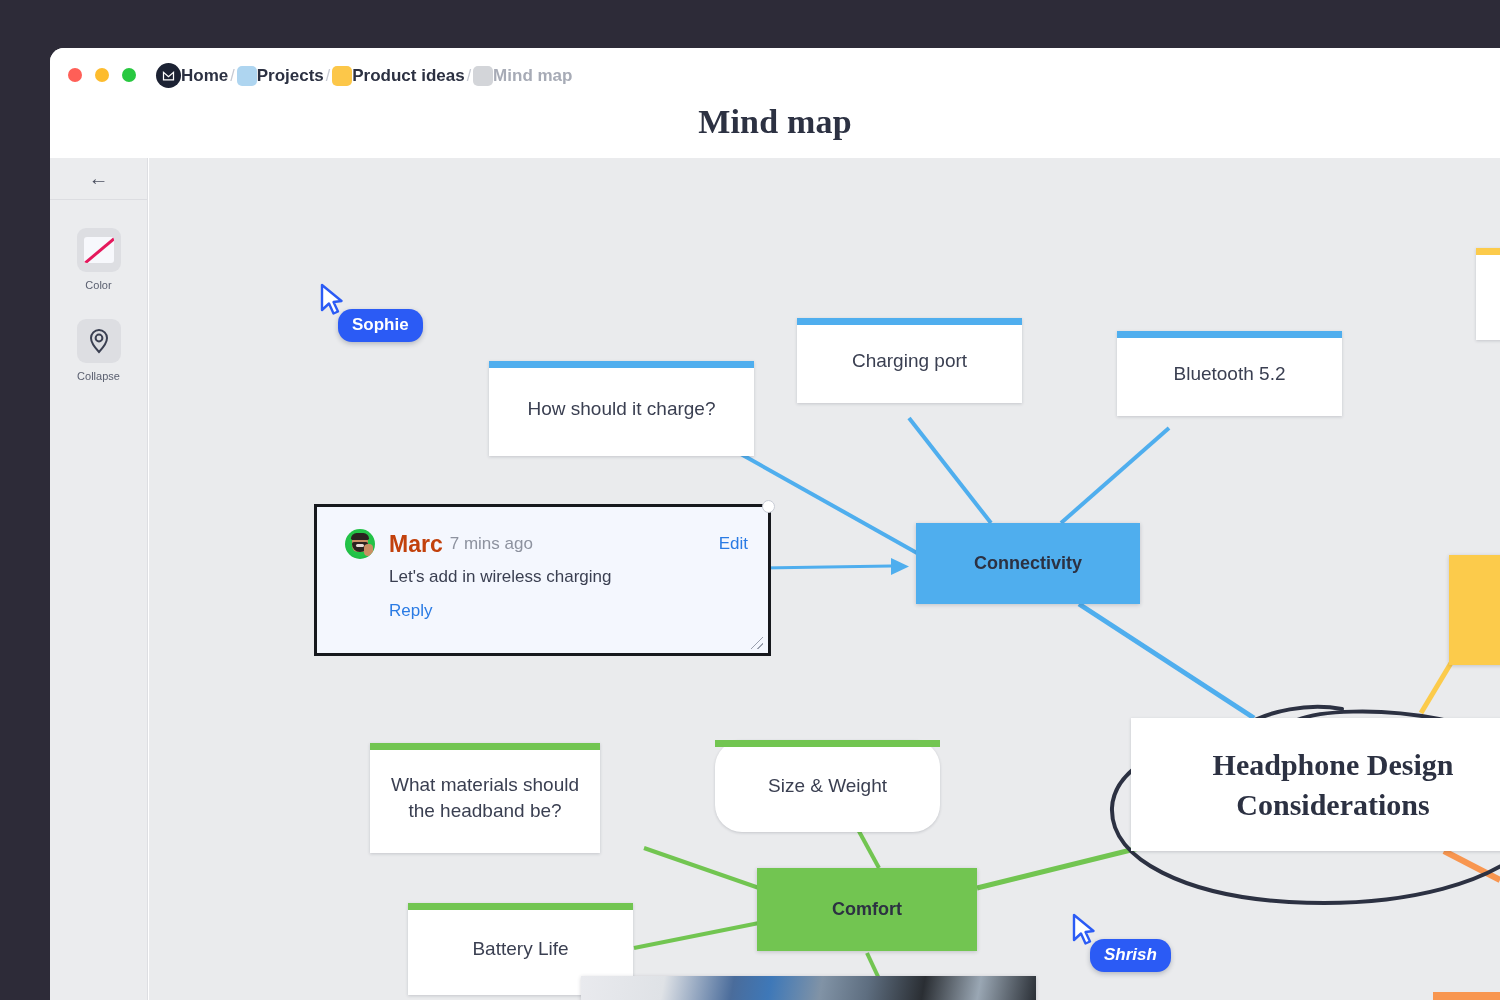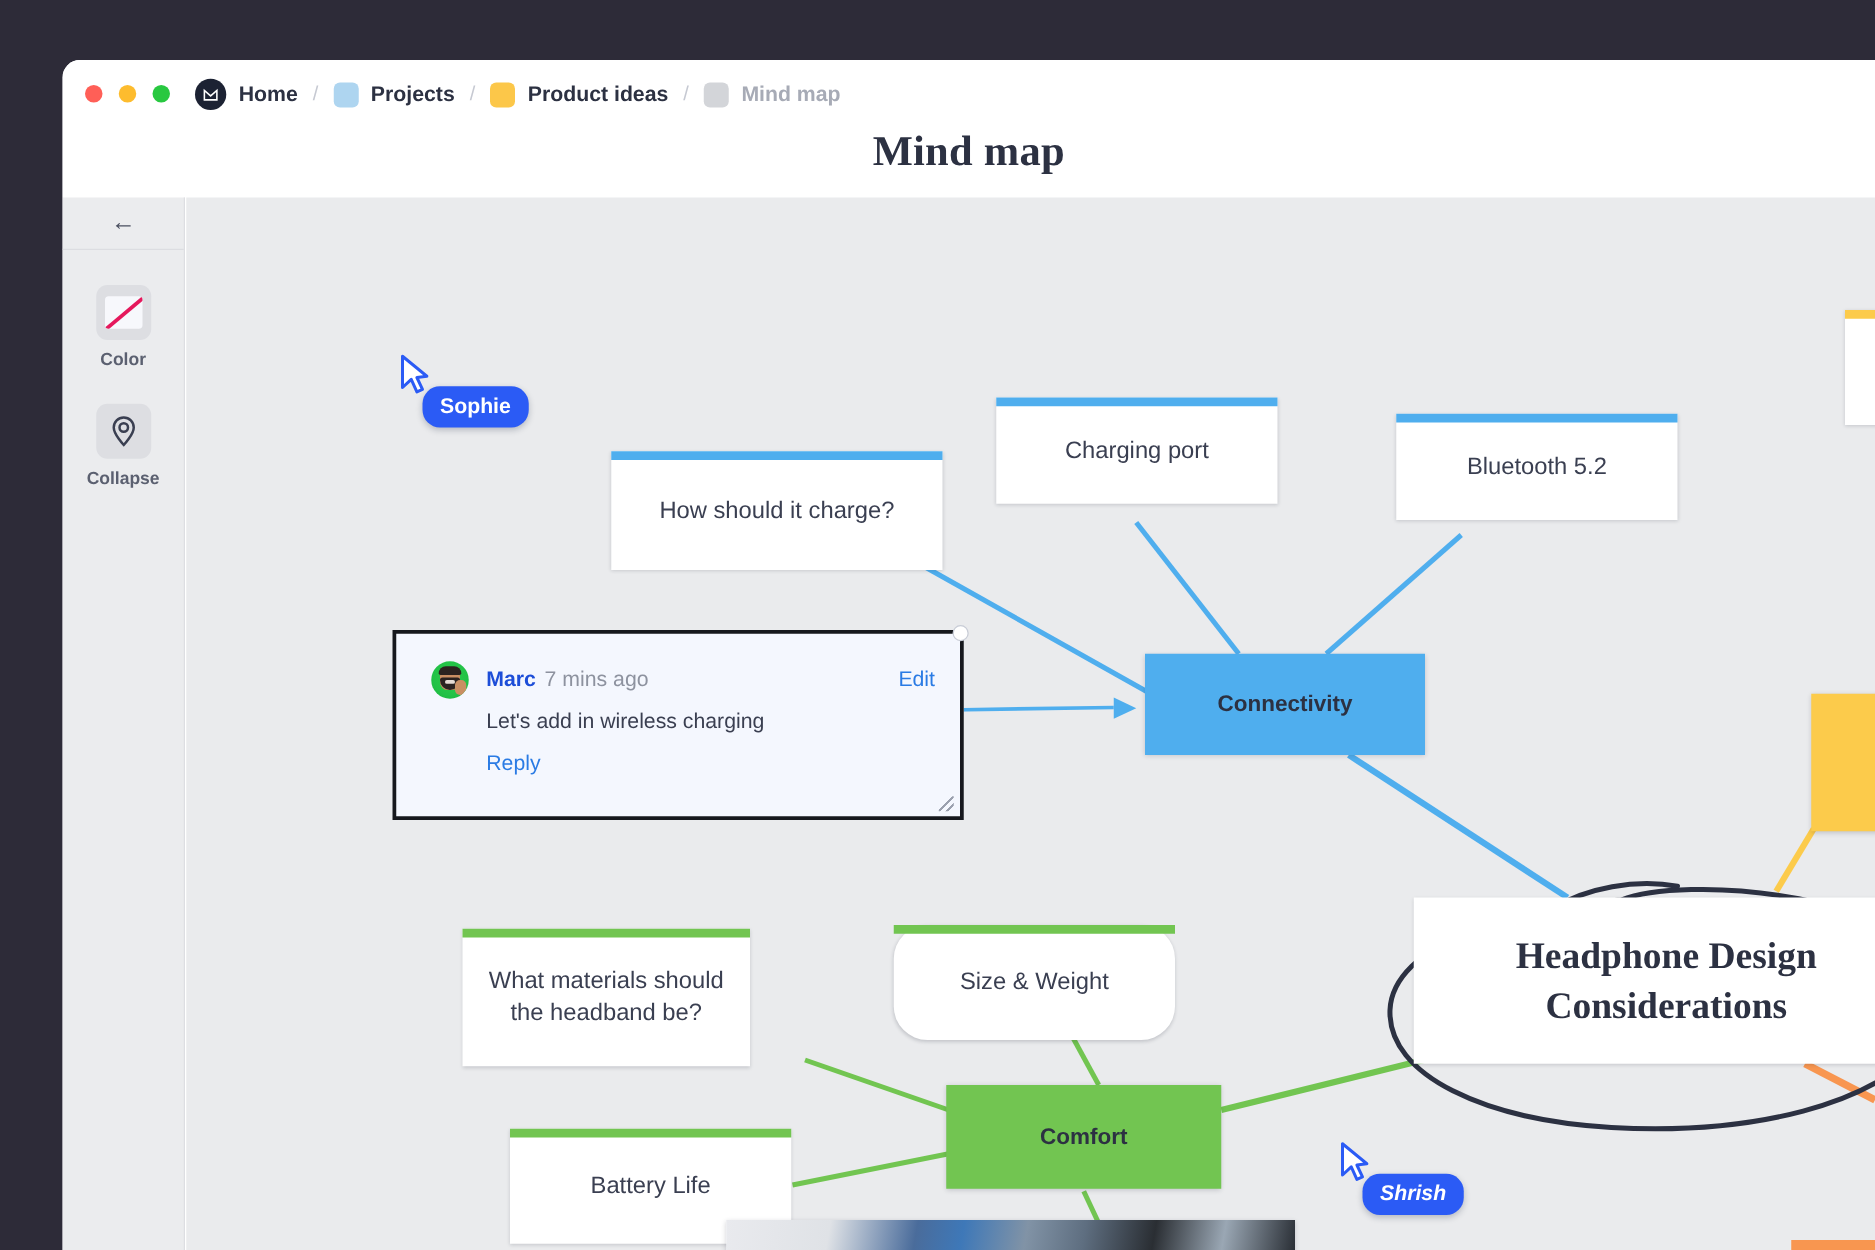--- a/index.html
+++ b/index.html
@@ -26,21 +26,21 @@
     background: #ffffff;
   }
   .traffic { position: absolute; left: 18px; top: 20px; display: flex; gap: 13px; }
   .dot { width: 14px; height: 14px; border-radius: 50%; }
   .dot.red { background: #FF5F57; }
   .dot.amber { background: #FDBC2E; }
   .dot.green { background: #28C840; }
 
   .breadcrumb {
     position: absolute; left: 106px; top: 15px;
-    display: flex; align-items: center; gap: 10px;
+    display: flex; align-items: center; gap: 0;
     font-size: 17px; font-weight: bold; color: #2C3142;
   }
   .bc-logo {
     width: 25px; height: 25px; border-radius: 50%;
     background: #1C2233; display: flex; align-items: center; justify-content: center;
   }
   .bc-chip { width: 20px; height: 20px; border-radius: 5px; }
   .bc-sep { color: #C6C9D2; font-weight: normal; font-size: 16px; margin: 0 2px; }
   .bc-label { white-space: nowrap; }
   .bc-label.muted { color: #A7ABB6; }
@@ -73,21 +73,21 @@
   }
   .swatch {
     width: 30px; height: 26px; background: #F7F8FC; border-radius: 3px;
     position: relative; overflow: hidden;
   }
   .swatch::after {
     content: ""; position: absolute; left: -4px; top: 12px;
     width: 40px; height: 3px; background: #E5185C;
     transform: rotate(-40deg); transform-origin: center;
   }
-  .tool-label { font-size: 14px; color: #5B6070; font-weight: bold; }
+  .tool-label { font-size: 11px; color: #5B6070; }
 
   
   .canvas {
     position: absolute; left: 99px; top: 110px;
     width: 1351px; height: 842px;
     background: #EAEBED;
     overflow: hidden;
   }
   .svg-layer { position: absolute; left: 0; top: 0; width: 1351px; height: 842px; }
 
@@ -144,21 +144,21 @@
     background: #2B2320; border-radius: 2px 2px 8px 8px;
   }
   .avatar .mouth {
     position: absolute; left: 11px; top: 15px; width: 8px; height: 3px;
     background: #E6DCD4; border-radius: 2px;
   }
   .avatar .thumb {
     position: absolute; left: 19px; top: 15px; width: 9px; height: 12px;
     background: #C98F63; border-radius: 4px;
   }
-  .comment-name { margin-left: 14px; font-size: 17px; font-weight: bold; color: #1d4ed8; }
+  .comment-name { margin-left: 14px; font-size: 23px; font-weight: bold; color: #c2410c; }
   .comment-time { margin-left: 7px; font-size: 17px; color: #8D929F; }
   .comment-edit { margin-left: auto; font-size: 17px; color: #2A7BE4; }
   .comment-body { padding: 8px 28px 0 72px; font-size: 17px; color: #3A3F51; }
   .comment-reply { padding: 14px 28px 0 72px; font-size: 17px; color: #2A7BE4; }
   .comment-handle {
     position: absolute; right: 5px; bottom: 4px; width: 12px; height: 12px;
     background:
       linear-gradient(135deg, transparent 46%, #9AA0AE 46%, #9AA0AE 54%, transparent 54%),
       linear-gradient(135deg, transparent 72%, #9AA0AE 72%, #9AA0AE 80%, transparent 80%);
   }

